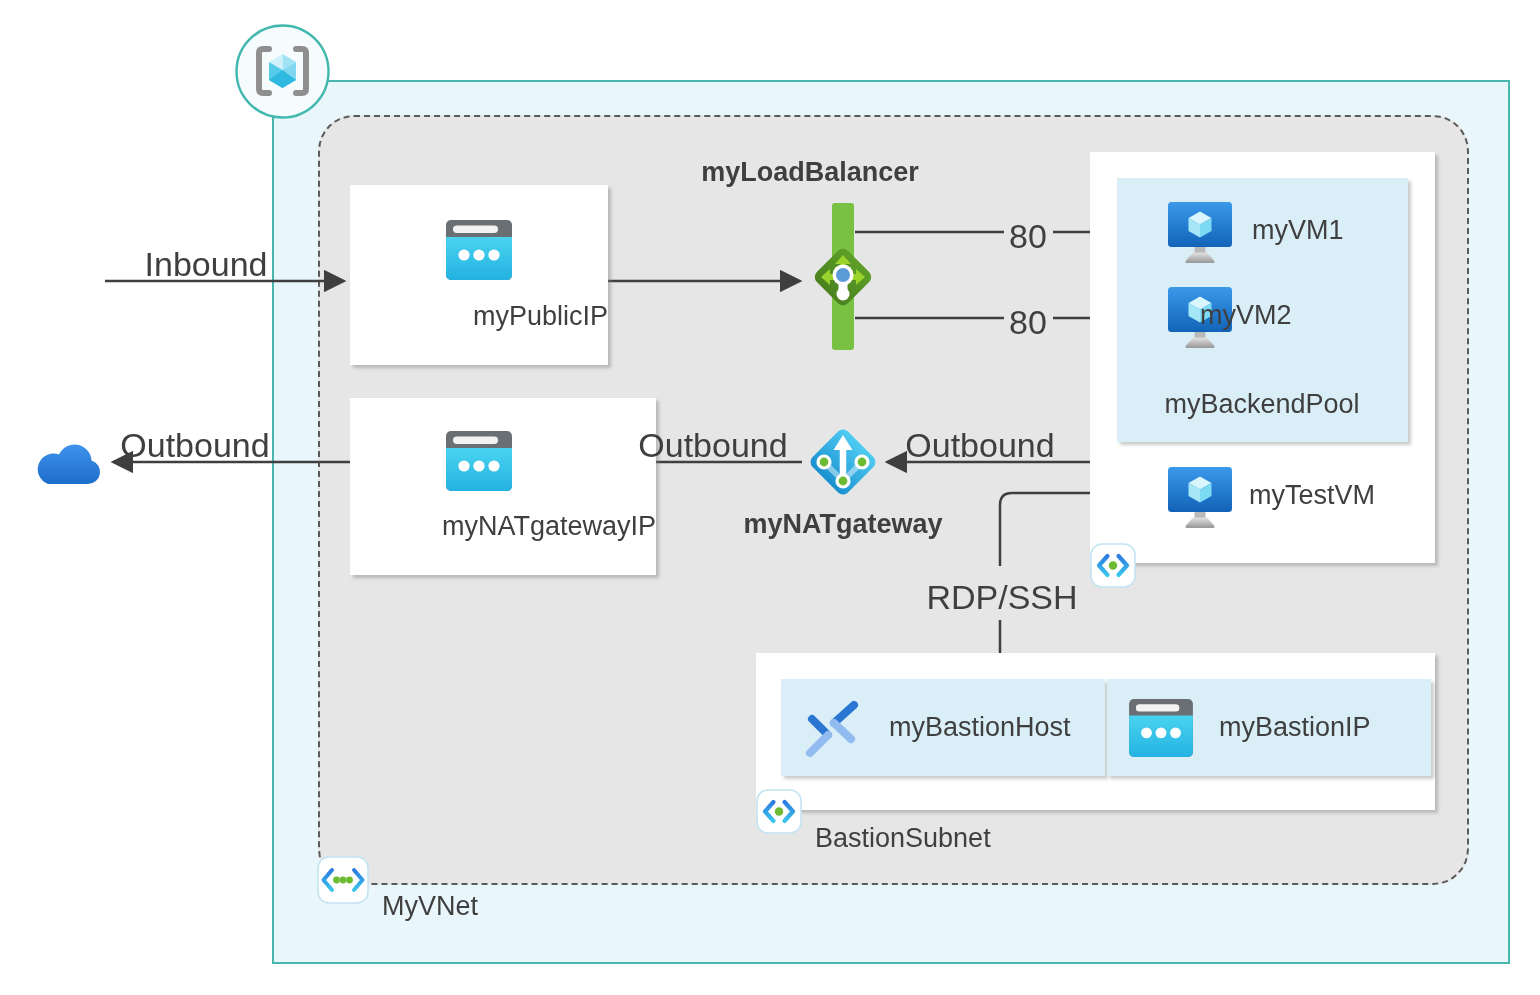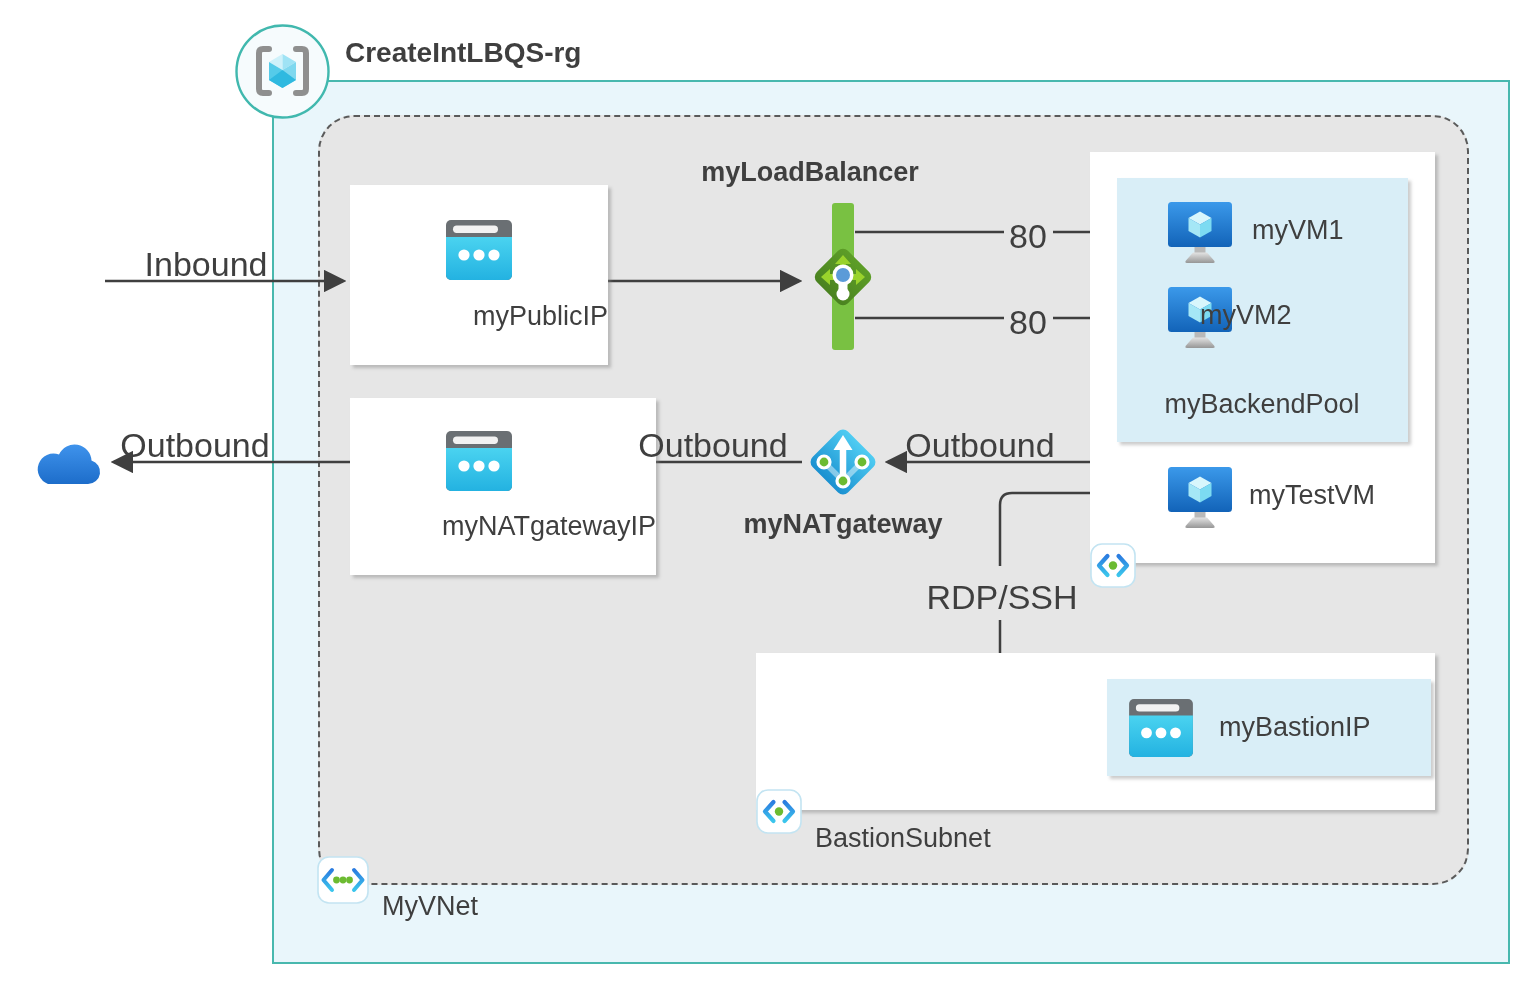--- a/index.html
+++ b/index.html
@@ -71,21 +71,20 @@
         <path d="M62,26 h6 q4,0 4,4 v36 q0,4 -4,4 h-6"></path>
       </g>
       <path d="M48.5,31 L35,39 L48.5,47 Z" fill="#cff1fa"></path>
       <path d="M48.5,31 L62,39 L48.5,47 Z" fill="#9fe3f5"></path>
       <path d="M35,39 L48.5,47 L48.5,65 L35,57 Z" fill="#55cbe9"></path>
       <path d="M62,39 L48.5,47 L48.5,65 L62,57 Z" fill="#7fd8ef"></path>
       <path d="M35,57 L48.5,47 L62,57 L48.5,65 Z" fill="#2fb9e0"></path>
     </svg>
   </div>
 
-  <div class="abs lbl lbl-b" style="left:345px;top:38px;font-size:28px;">CreateIntLBQS-rg</div>
 
   <svg class="abs" style="left:0;top:0;pointer-events:none;" width="1540" height="995" viewBox="0 0 1540 995">
     <defs>
       <marker id="ah" viewBox="0 0 10 10" refX="8.5" refY="5" markerWidth="9" markerHeight="9" orient="auto-start-reverse">
         <path d="M0,0 L10,5 L0,10 z" fill="#3f3f3f"></path>
       </marker>
     </defs>
     <g stroke="#3f3f3f" stroke-width="2.5" fill="none">
       <path d="M105,281 L343,281" marker-end="url(#ah)"></path>
       <path d="M608,281 L799,281" marker-end="url(#ah)"></path>
@@ -225,20 +224,33 @@
         <path d="M28.5,13 L37,22.5 L28.5,32"></path>
       </g>
       <circle cx="23" cy="22.5" r="4.2" fill="#6cbb31"></circle>
     </svg>
   </div>
 
   <div class="abs edge-lbl cx" style="left:1002px;top:578px;">RDP/SSH</div>
 
   <div class="abs box-white" style="left:756px;top:653px;width:679px;height:157px;"></div>
 
+  <div class="abs box-blue flexrow" style="left:781px;top:679px;width:302px;height:97px;">
+    <span>
+      <svg width="60" height="60" viewBox="0 0 60 60">
+        <g fill="none" stroke-width="8" stroke-linecap="round">
+          <path d="M51,7 L31,25" stroke="#2a76d2"></path>
+          <path d="M31,25 L48,41" stroke="#92bbf0"></path>
+          <path d="M9,21 L25,37" stroke="#2a76d2"></path>
+          <path d="M25,37 L7,55" stroke="#92bbf0"></path>
+        </g>
+      </svg>
+    </span>
+    <span class="lbl">myBastionHost</span>
+  </div>
 
   <div class="abs box-blue flexrow" style="left:1107px;top:679px;width:302px;height:97px;">
     <span>
       <svg width="64" height="58" viewBox="0 0 66 60">
         <rect x="0" y="0" width="66" height="60" rx="5" fill="#6a6f73"></rect>
         <path d="M0,17 h66 v38 a5,5 0 0 1 -5,5 h-56 a5,5 0 0 1 -5,-5 z" fill="url(#gIP)"></path>
         <rect x="7" y="5.5" width="45" height="7.5" rx="3.7" fill="#f2f2f2"></rect>
         <circle cx="18" cy="35" r="5.6" fill="#fff"></circle>
         <circle cx="33" cy="35" r="5.6" fill="#fff"></circle>
         <circle cx="48" cy="35" r="5.6" fill="#fff"></circle>

